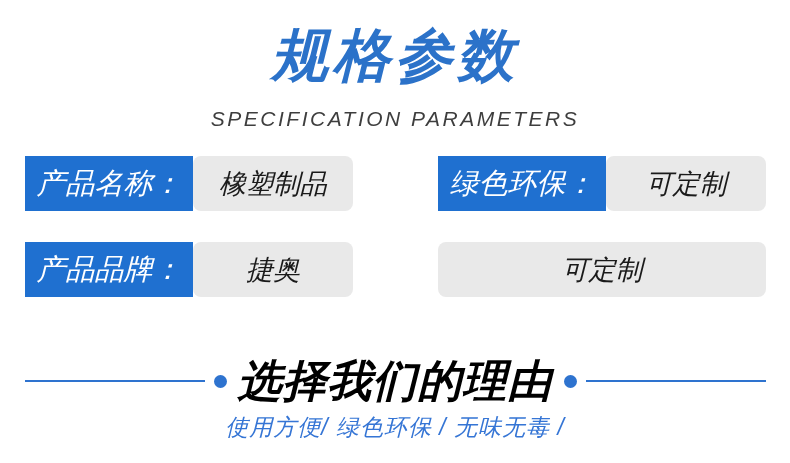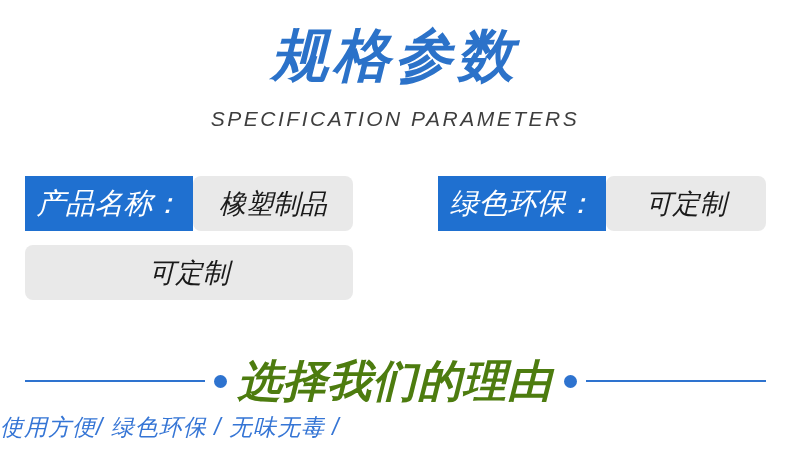--- a/index.html
+++ b/index.html
@@ -32,25 +32,25 @@
     line-height: 26px;
     font-weight: 300;
     letter-spacing: 2.5px;
     color: #3E3E3E;
     margin-top: 12px;
   }
 
   
   .specs {
     position: absolute;
-    top: 176px; left: 25px; right: 24px;
+    top: 156px; left: 25px; right: 24px;
     display: grid;
     grid-template-columns: 328px 328px;
     justify-content: space-between;
-    row-gap: 14px;
+    row-gap: 31px;
   }
   .spec-box {
     display: flex;
     height: 55px;
   }
   .spec-label {
     width: 168px;
     background: #1F70D0;
     color: #ffffff;
     font-size: 29px;
@@ -90,28 +90,28 @@
     width: 13px;
     height: 13px;
     border-radius: 50%;
     background: #2E73CF;
     flex: 0 0 auto;
   }
   .reasons-title {
     font-size: 44px;
     font-weight: 800;
     letter-spacing: 1px;
-    color: #4d7c0f;
+    color: #000000;
     white-space: nowrap;
     padding: 0 2px;
   }
   .reasons-subtitle {
     position: absolute;
     top: 413px; left: 0; right: 0;
-    text-align: left;
+    text-align: center;
     font-size: 23px;
     line-height: 28px;
     font-weight: 500;
     letter-spacing: 1px;
     color: #3575D5;
     white-space: nowrap;
   }
 </style>
 </head>
 <body>
@@ -127,20 +127,24 @@
     <div class="spec-box">
       <div class="spec-label">产品名称：</div>
       <div class="spec-value">橡塑制品</div>
     </div>
 
     <div class="spec-box">
       <div class="spec-label">绿色环保：</div>
       <div class="spec-value">可定制</div>
     </div>
 
+    <div class="spec-box">
+      <div class="spec-label">产品品牌：</div>
+      <div class="spec-value">捷奥</div>
+    </div>
 
     <div class="spec-box">
       <div class="spec-value">可定制</div>
     </div>
 
   </div>
 
   <div class="reasons-row">
     <div class="divider-line"></div>
     <div class="bullet-dot"></div>

